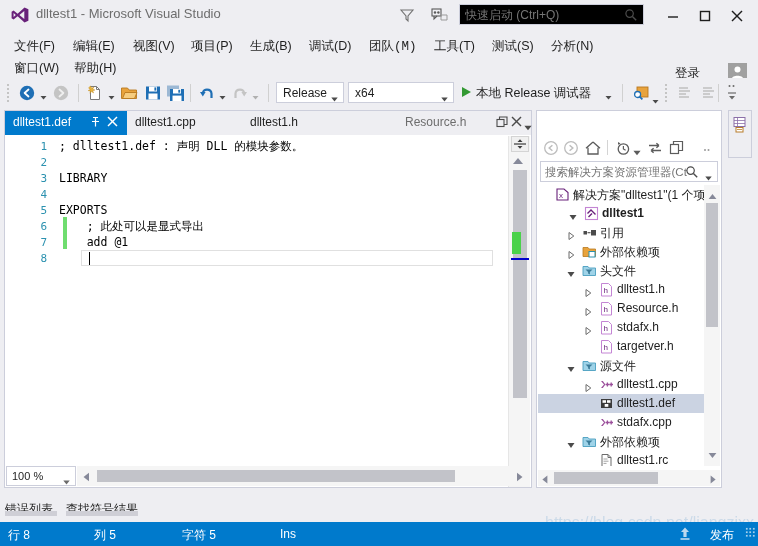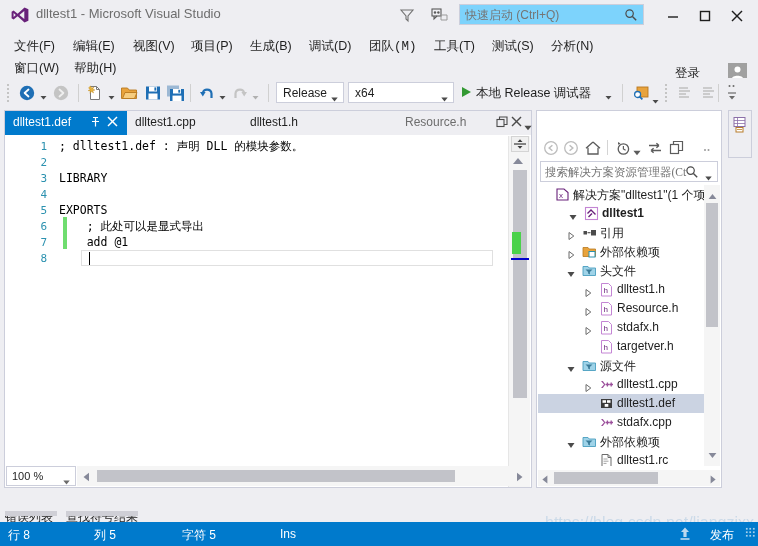--- a/index.html
+++ b/index.html
@@ -10,21 +10,21 @@
     -webkit-font-smoothing:antialiased;
   }
   .app{position:relative;width:758px;height:546px;background:#eeeef2;}
 
   
   .titlebar{position:absolute;left:0;top:0;width:758px;height:30px;background:#eeeef2;}
   .vs-logo{position:absolute;left:11px;top:6px;width:18px;height:18px;}
   .title-text{position:absolute;left:36px;top:6px;font-size:13px;color:#6d6d6d;white-space:nowrap;}
   .feedback-ico{position:absolute;left:398px;top:6px;width:18px;height:18px;}
   .fbsmile{position:absolute;left:430px;top:6px;width:20px;height:18px;}
-  .quick{position:absolute;left:459px;top:4px;width:185px;height:21px;background:#7dd3fc;border:1px solid #cccedb;box-sizing:border-box;}
+  .quick{position:absolute;left:459px;top:4px;width:185px;height:21px;background:#000000;border:1px solid #cccedb;box-sizing:border-box;}
   .quick input{border:0;outline:0;width:154px;height:19px;margin:0;padding:0 0 0 5px;
     font-family:"Liberation Sans",sans-serif;font-size:12px;color:#6d6d6d;background:transparent;}
   .quick .mag{position:absolute;right:5px;top:3px;width:14px;height:14px;}
   .wbtn{position:absolute;top:0;width:30px;height:30px;cursor:default;}
   .wbtn svg{position:absolute;left:9px;top:10px;}
   .wmin{left:658px;} .wmax{left:690px;} .wcls{left:722px;}
 
   
   .menubar{position:absolute;left:0;top:30px;width:758px;height:48px;background:#eeeef2;}
   .menu-item{position:absolute;font-size:12.5px;color:#1e1e1e;white-space:nowrap;cursor:default;}
@@ -83,39 +83,39 @@
 
   
   .se{position:absolute;left:536px;top:110px;width:186px;height:378px;background:#fff;border:1px solid #cccedb;box-sizing:border-box;}
   .se-title{position:absolute;left:0;top:0;width:184px;height:24px;background:#eeeef2;}
   .se-title .st{position:absolute;left:6px;top:4px;font-size:12px;color:#1e1e1e;white-space:nowrap;}
   .se-title .ic{position:absolute;top:5px;cursor:default;}
   .se-tools{position:absolute;left:0;top:25px;width:184px;height:24px;background:#fff;}
   .se-tools .sic{position:absolute;top:4px;width:16px;height:16px;cursor:default;}
   .se-search{position:absolute;left:3px;top:50px;width:178px;height:21px;background:#fff;border:1px solid #cccedb;box-sizing:border-box;}
   .se-search input{border:0;outline:0;width:144px;height:19px;margin:0;padding:0 0 0 4px;
-     font-family:Liberation Serif, serif;font-size:11.5px;color:#6d6d6d;background:transparent;}
+     font-family:Liberation Sans, sans-serif;font-size:11.5px;color:#6d6d6d;background:transparent;}
   .tree{position:absolute;left:1px;top:74px;width:182px;height:281px;overflow:hidden;background:#fff;}
   .tnode{position:absolute;height:19px;left:0;right:0;white-space:nowrap;cursor:default;font-size:12px;color:#1e1e1e;}
   .tnode .lbl{position:absolute;top:2px;}
   .tnode.sel{background:#cbd3e2;}
   .tw{position:absolute;top:6px;width:8px;height:8px;cursor:default;}
   .tic{position:absolute;top:2px;width:15px;height:15px;}
   .se-vsb{position:absolute;right:1px;top:74px;width:16px;height:281px;background:#f5f5f5;}
   .se-vsb .thumb{position:absolute;left:2px;top:18px;width:12px;height:124px;background:#c2c3c9;}
   .se-hsb{position:absolute;left:1px;bottom:1px;right:1px;height:16px;background:#f5f5f5;}
   .se-hsb .thumb{position:absolute;left:16px;top:2px;width:104px;height:12px;background:#c2c3c9;}
 
   
   .rtab{position:absolute;left:728px;top:110px;width:24px;height:48px;background:#eeeef2;border:1px solid #cccedb;box-sizing:border-box;}
 
   
   .btabs{position:absolute;left:0;top:492px;width:758px;height:26px;background:#eeeef2;}
   .btab{position:absolute;top:0;height:22px;font-size:12px;color:#1e1e1e;cursor:default;white-space:nowrap;}
-  .btab .bl{position:absolute;top:17px;left:0;text-decoration:underline;}
+  .btab .bl{position:absolute;top:9px;left:0;text-decoration:underline;}
   .btab .bu{position:absolute;left:0;bottom:-2px;height:5px;background:#cfcfd6;}
 
   
   .status{position:absolute;left:0;bottom:0;width:758px;height:24px;background:#007acc;color:#fff;font-size:12px;}
   .status span{position:absolute;top:5px;white-space:nowrap;}
   .pub{position:absolute;right:10px;top:5px;font-size:12px;color:#fff;}
   .grip2{position:absolute;right:3px;bottom:2px;width:10px;height:10px;
     background-image:radial-gradient(rgba(255,255,255,.65) 40%,transparent 41%);
     background-size:3.5px 3.5px;}
   .watermark{position:absolute;right:4px;bottom:14px;font-size:16px;color:#c9d9e8;

